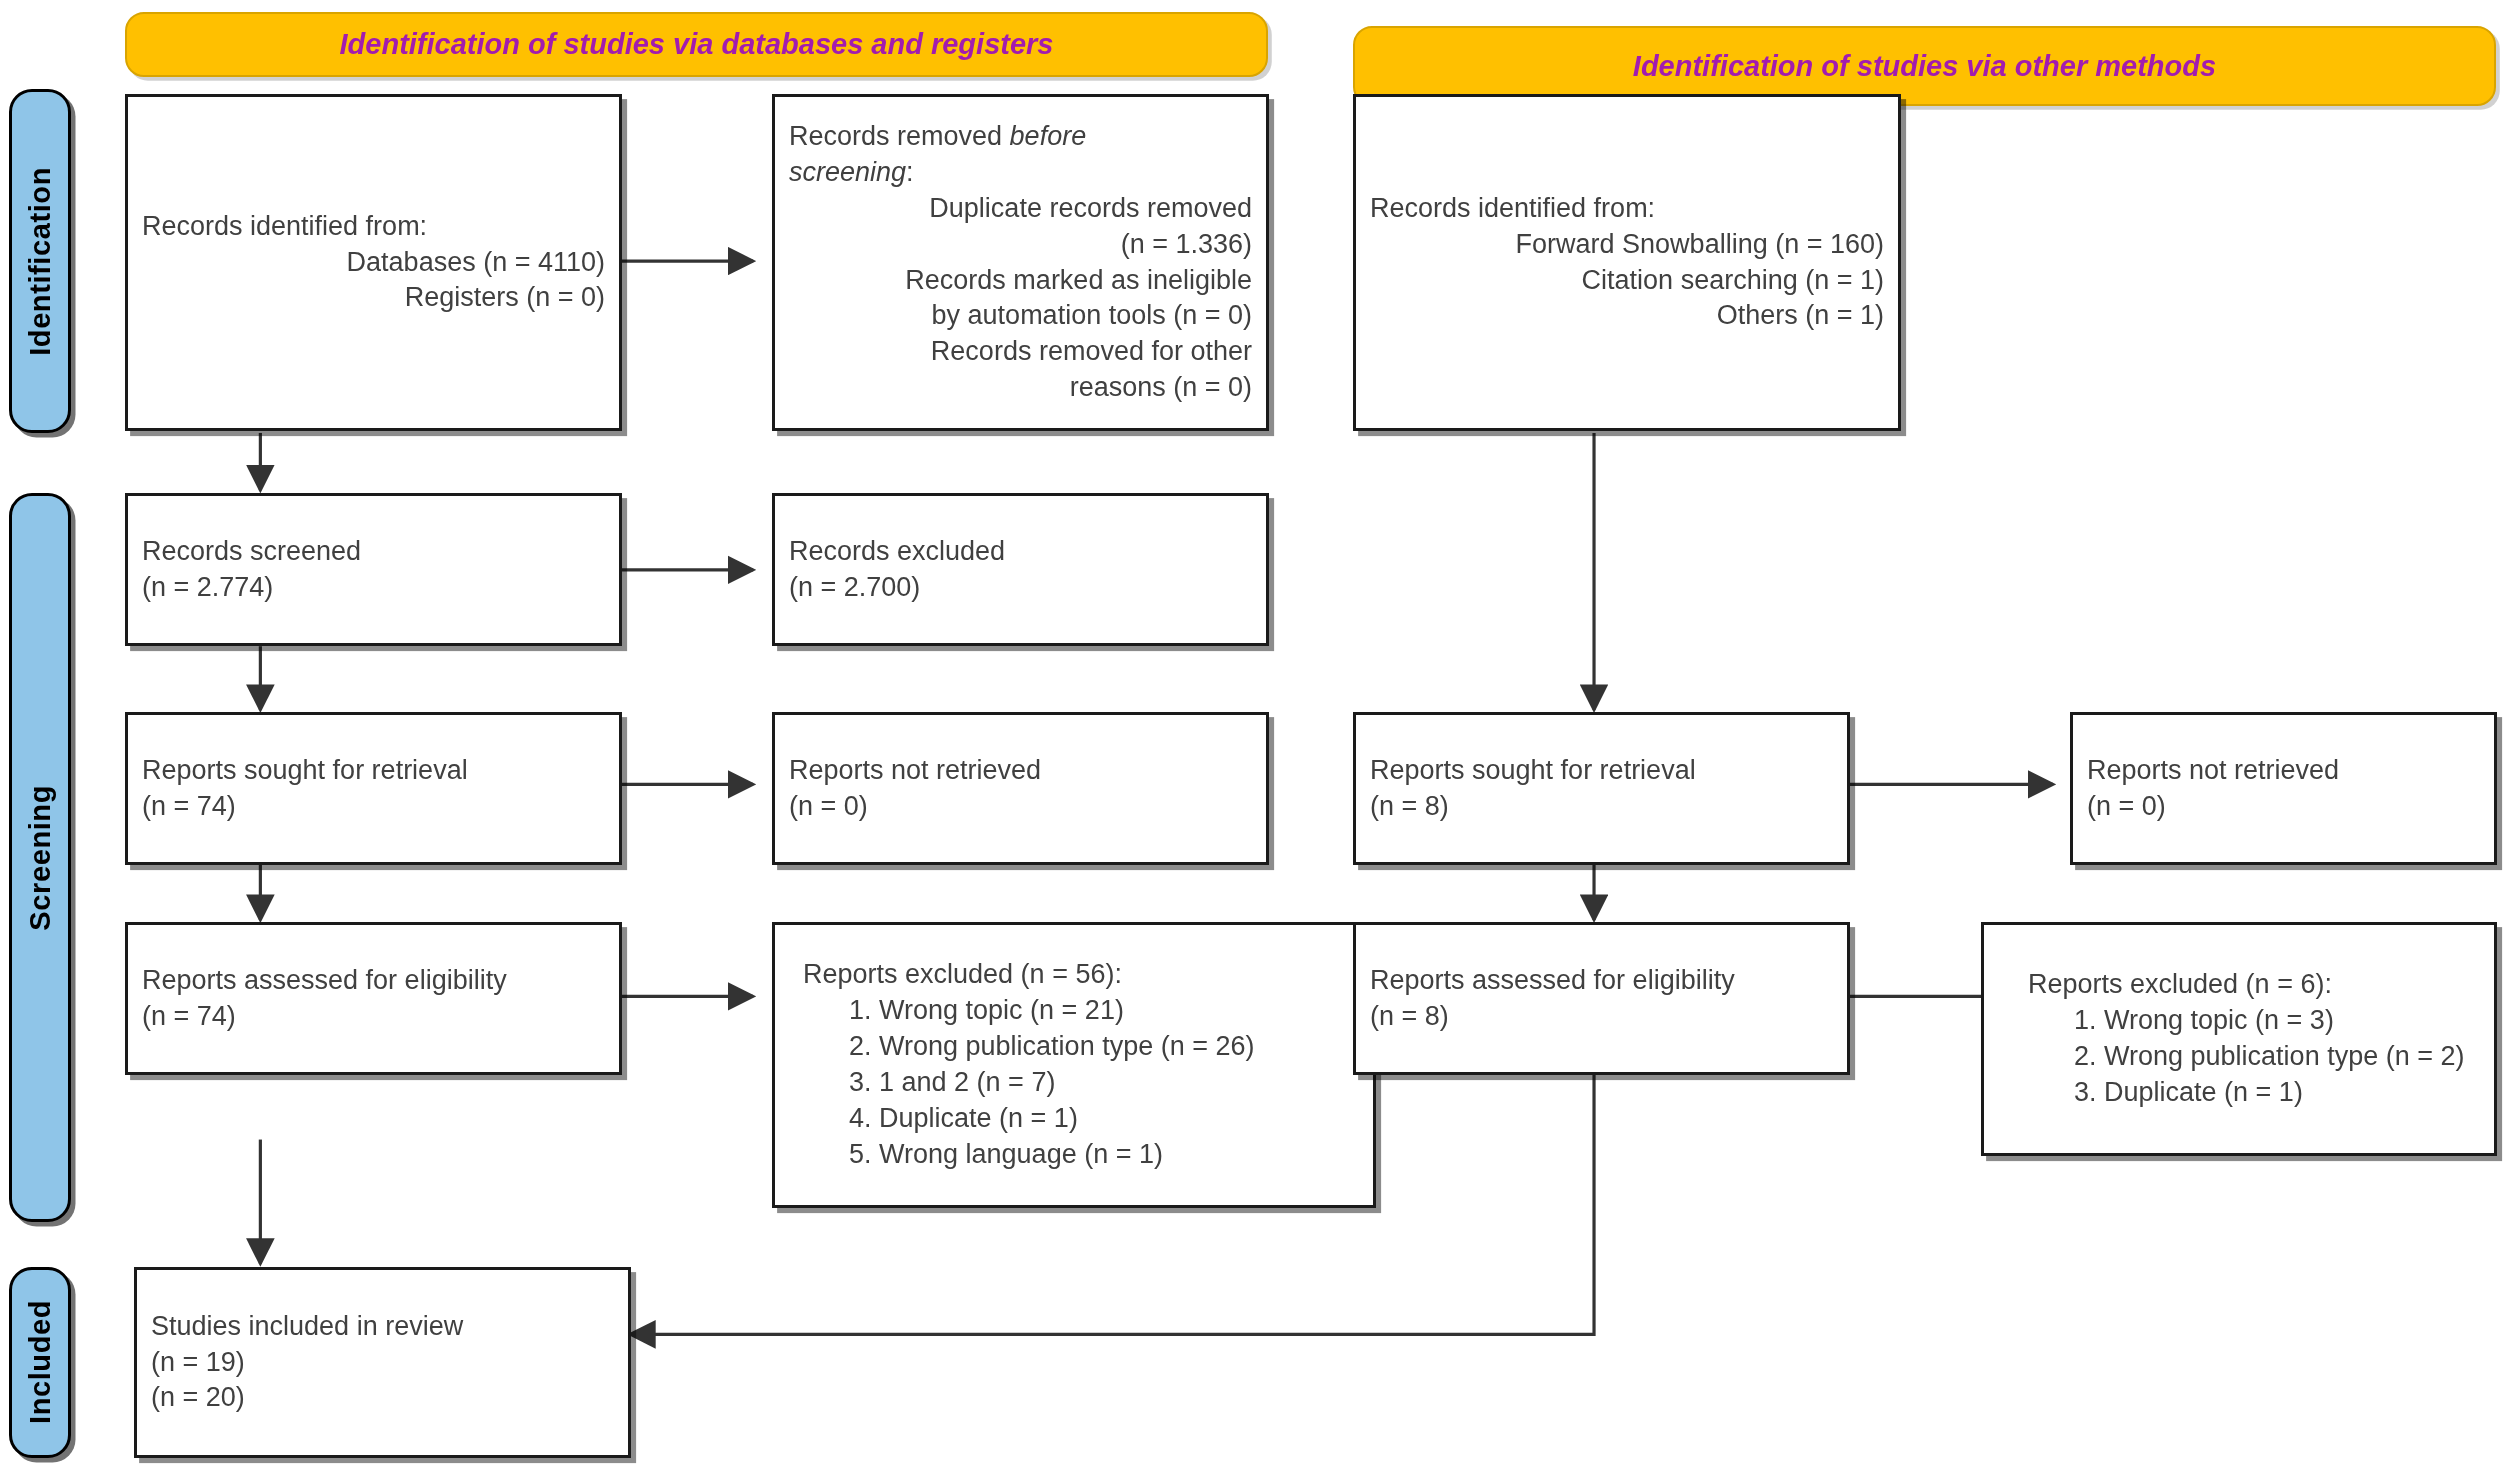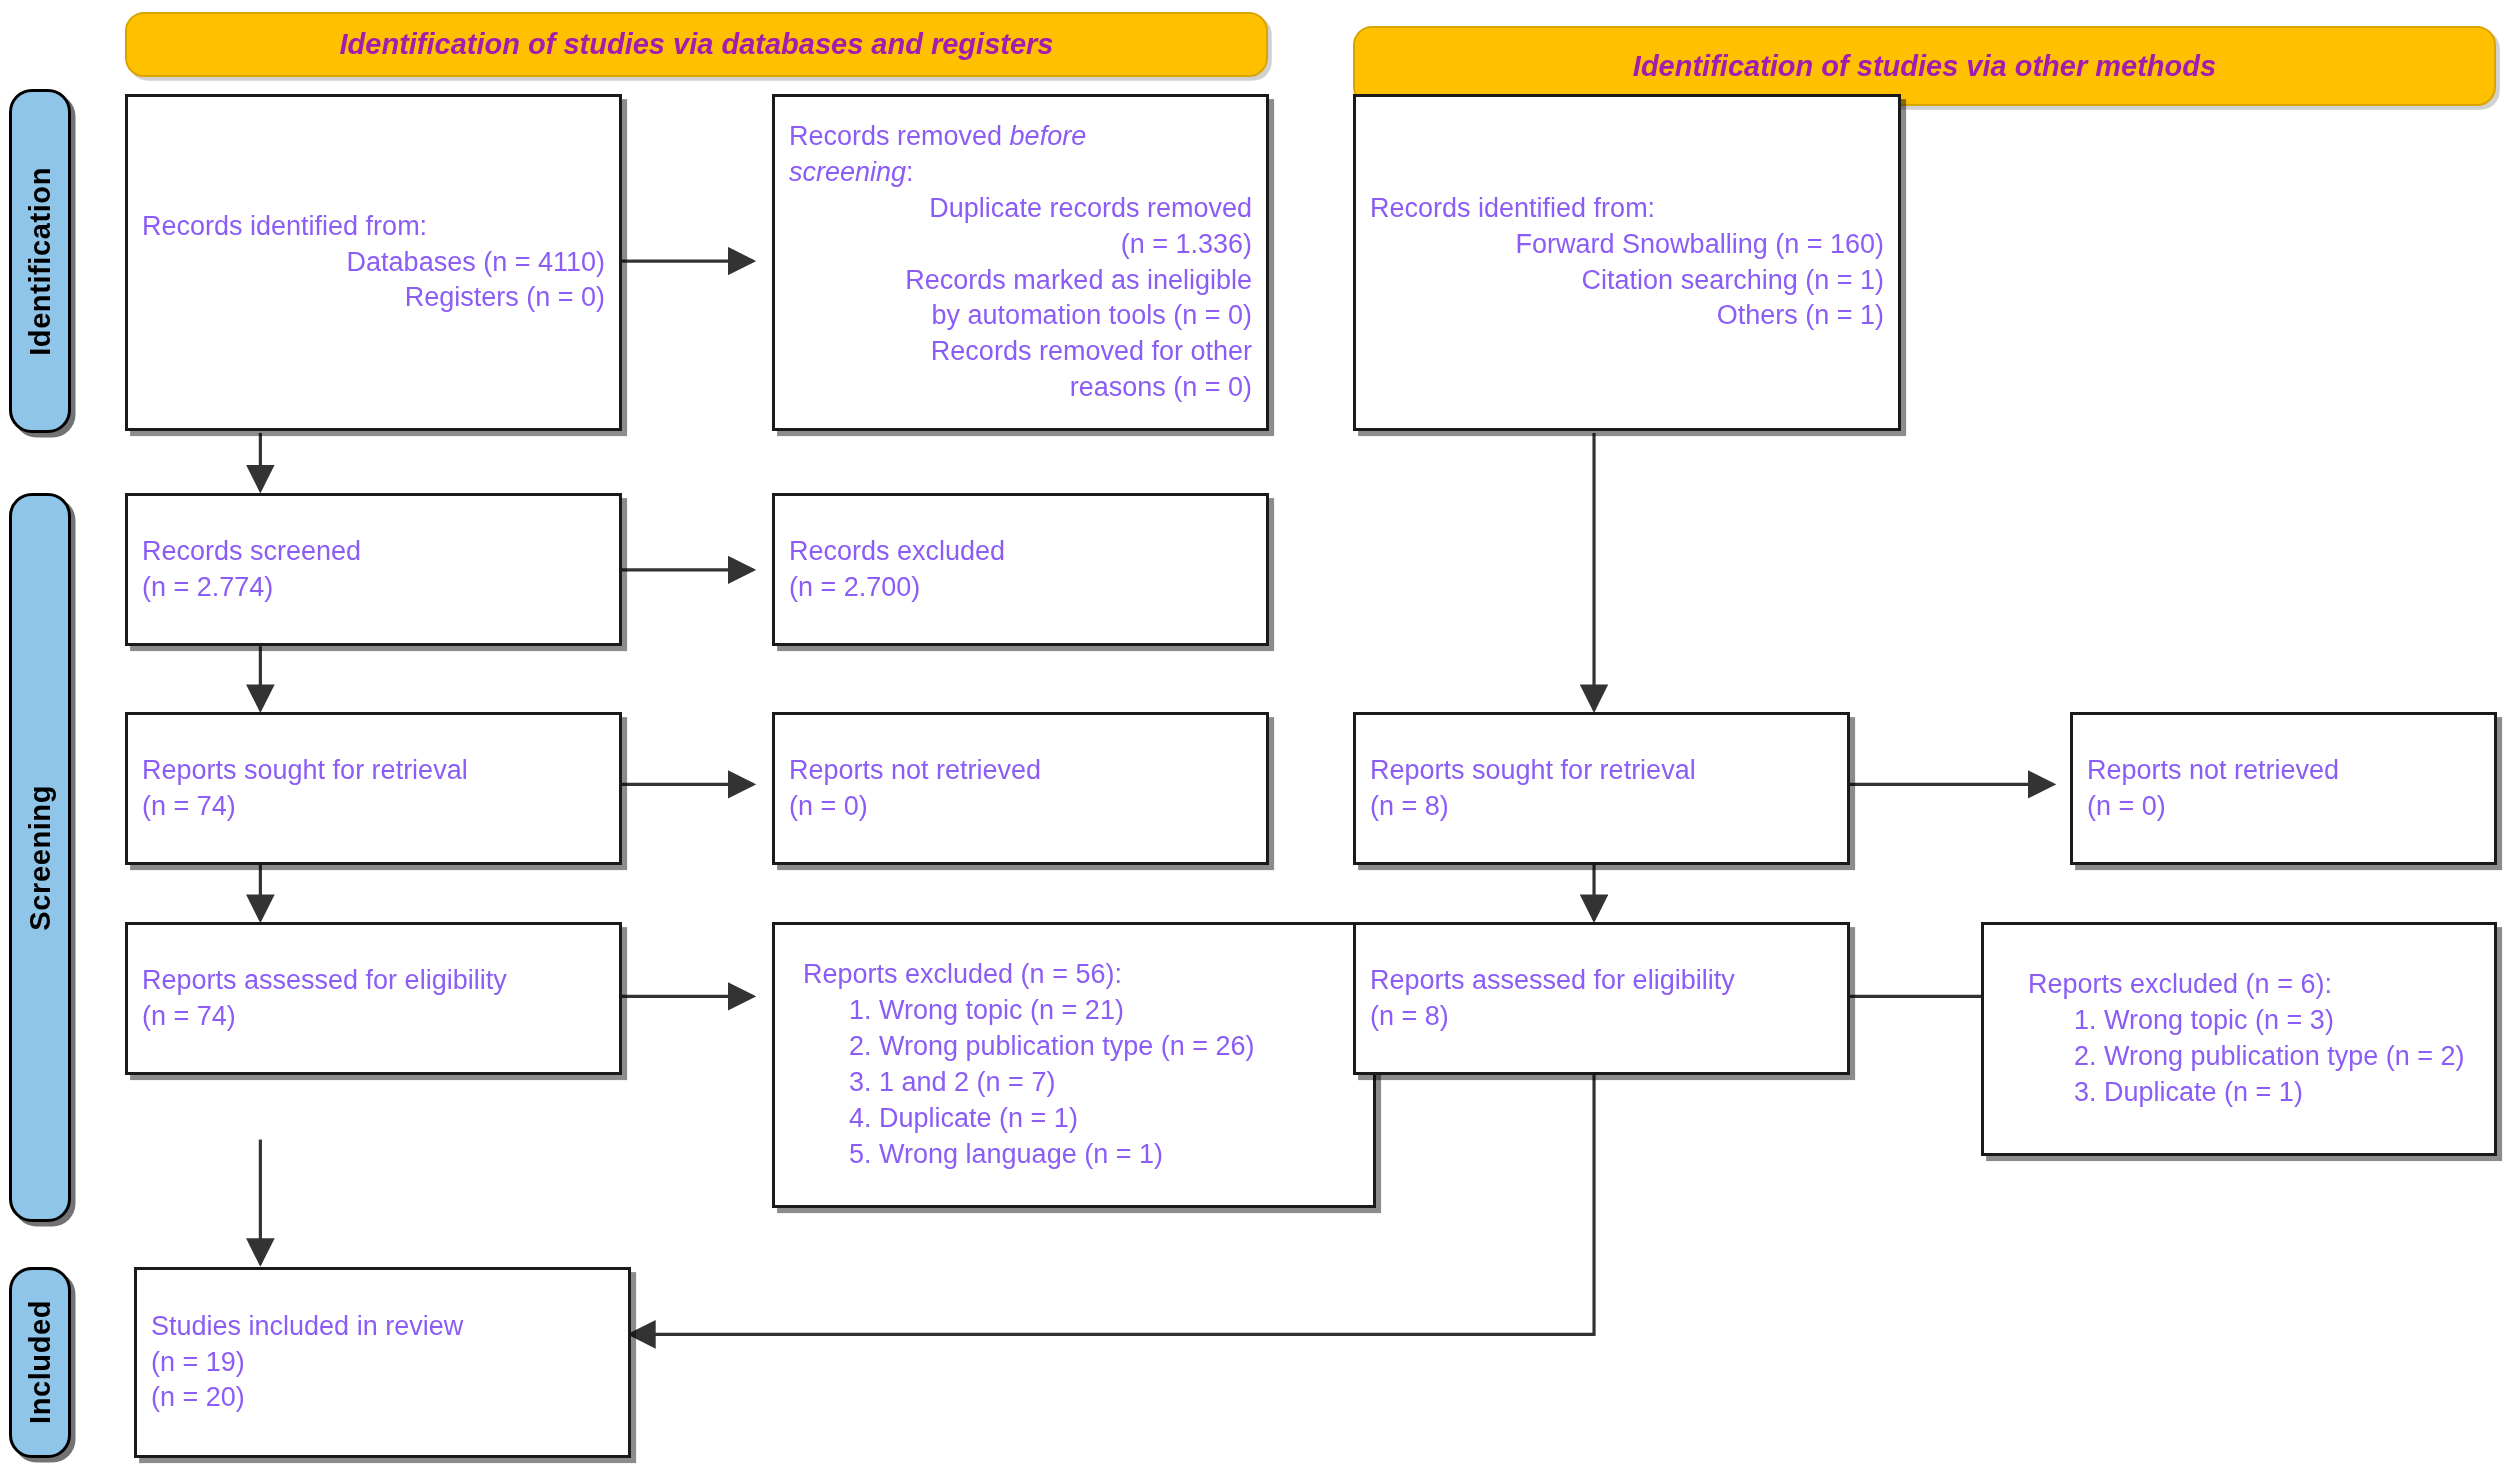--- a/index.html
+++ b/index.html
@@ -69,21 +69,21 @@
     box-shadow: 5.1px 5.1px 0 rgba(0,0,0,0.45);
     padding: 0 14px;
     display: flex;
     flex-direction: column;
     justify-content: center;
     overflow: hidden;
   }
   .pbox .line {
     font-size: 27px;
     line-height: 1.33;
-    color: #8b5cf6;
+    color: #404040;
     white-space: nowrap;
   }
   .pbox .line.ind {
     padding-left: 36px;
     text-align: right;
   }
   .pbox .line.num {
     padding-left: 46px;
   }
   .pbox .line em {

